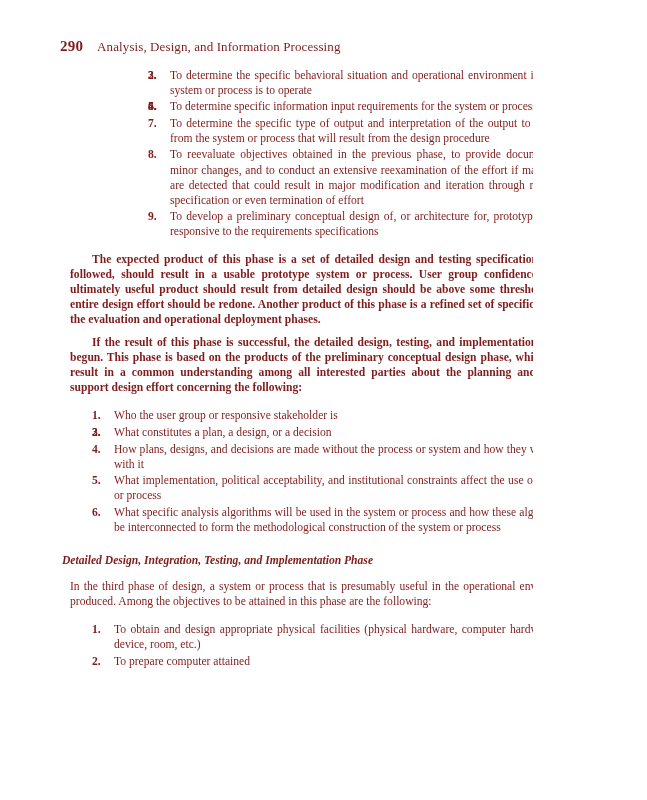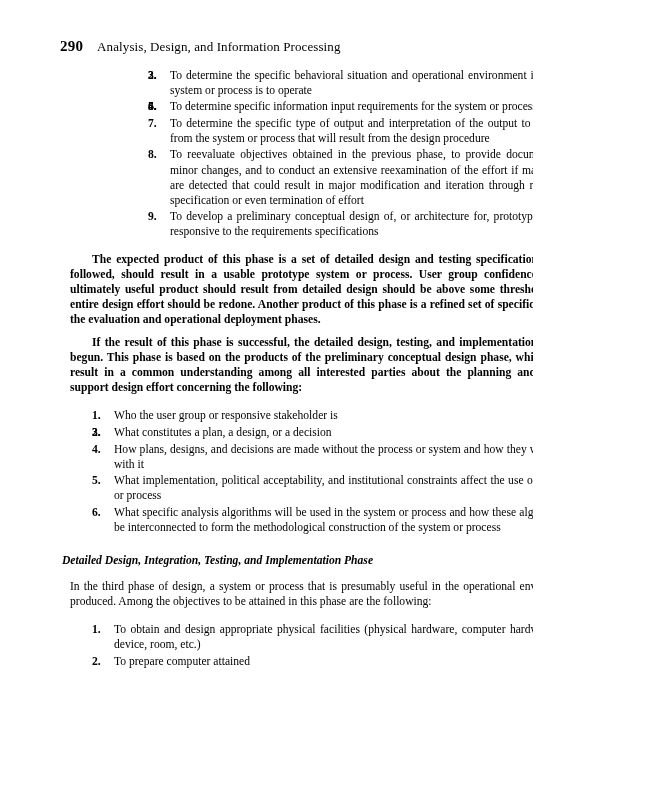--- a/index.html
+++ b/index.html
@@ -6,21 +6,21 @@
     margin: 0;
     padding: 0;
     background: #ffffff;
   }
   .page {
     position: relative;
     width: 533px;
     height: 800px;
     background: #ffffff;
     font-family: "Liberation Serif", serif;
-    color: #000000;
+    color: #7f1d1d;
     overflow: hidden;
   }
   .page-header {
     position: absolute;
     top: 38px;
     left: 60px;
     right: 60px;
     display: flex;
     align-items: baseline;
     gap: 14px;

